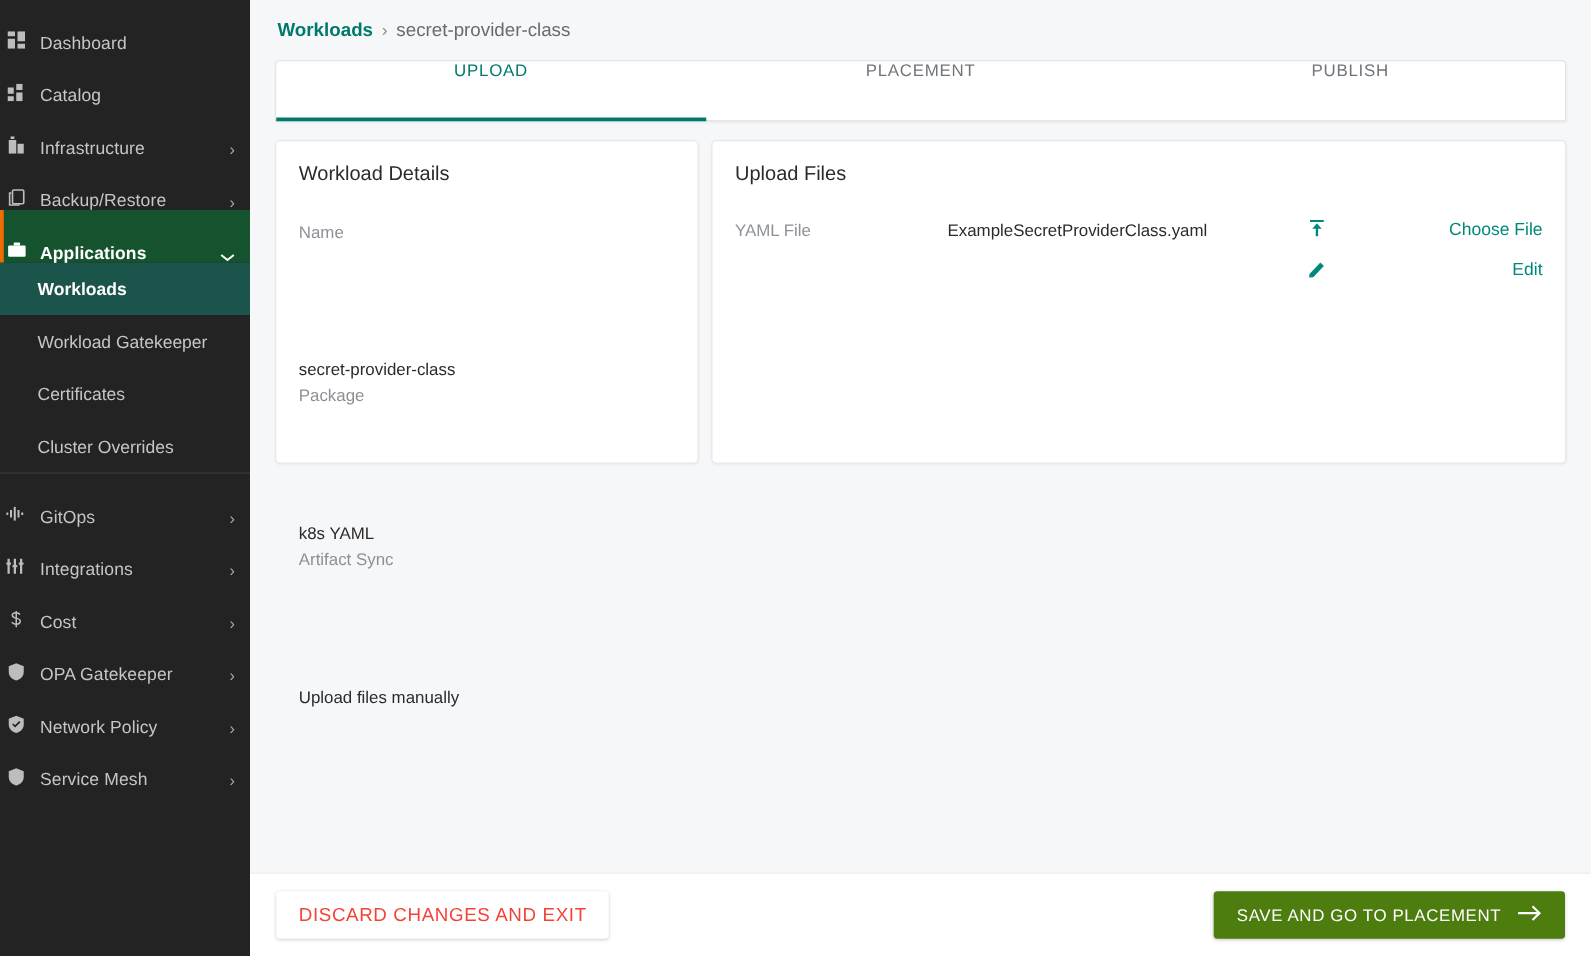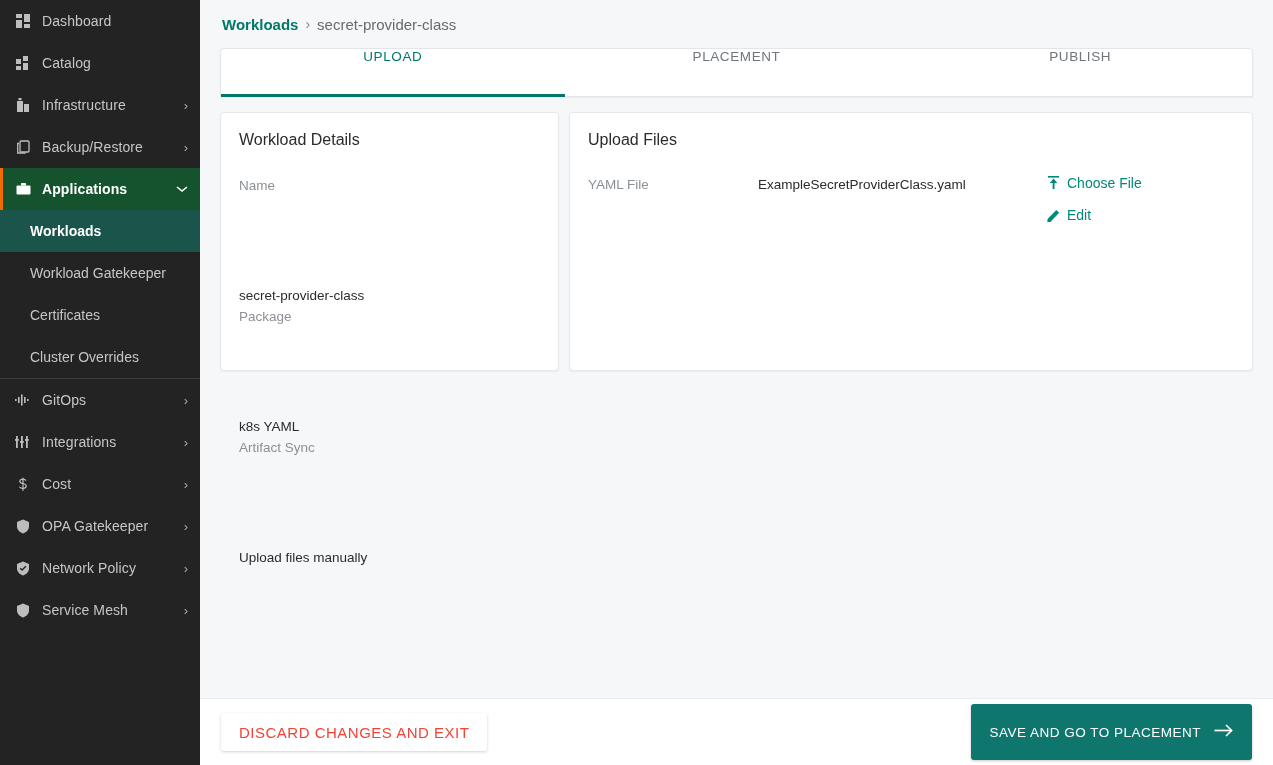--- a/index.html
+++ b/index.html
@@ -15,23 +15,23 @@
   #sidebar {
     width: 200px; height: 765px;
     background: #232323;
     flex: 0 0 200px;
     position: relative;
     overflow: hidden;
   }
   .nav-item {
     height: 42px;
     display: flex;
-    align-items: center;
+    align-items: flex-end;
     position: relative;
-    padding-left: 10px;
+    padding-left: 0;
     color: #c6c6c6;
     font-size: 14px;
     cursor: pointer;
     user-select: none;
   }
   .nav-item .ic {
     width: 26px; height: 20px;
     display: flex; align-items: center; justify-content: center;
     flex: 0 0 26px;
     color: #bdbdbd;
@@ -180,20 +180,21 @@
   .up-key { width: 170px; flex: 0 0 170px; color: #8c9197; padding-top: 2px; }
   .up-val { flex: 1 1 auto; color: #2b2b2b; padding-top: 2px; }
   .up-actions { width: 190px; flex: 0 0 190px; }
   .act {
     display: flex;
     align-items: center;
     color: #00897b;
     font-size: 14px;
     cursor: pointer;
     margin-bottom: 16px;
+    justify-content: space-between;
   }
   .act .aic {
     width: 18px; flex: 0 0 18px;
     display: flex; align-items: center; justify-content: center;
     margin-right: 5px;
   }
 
   
   #footer {
     height: 67px;
@@ -212,29 +213,29 @@
     color: #f44336;
     font-size: 15px;
     letter-spacing: .5px;
     padding: 0 18px;
     height: 38px;
     cursor: pointer;
     font-family: "Liberation Sans", sans-serif;
   }
   #btn-save {
     margin-left: auto;
-    background: #0f766e;
+    background: #4d7c0f;
     border: none;
     border-radius: 3px;
     box-shadow: 0 1px 3px rgba(0,0,0,.22);
     color: #ffffff;
     font-size: 13.5px;
     letter-spacing: .5px;
     padding: 0 18px;
-    height: 56px;
+    height: 38px;
     display: flex;
     align-items: center;
     gap: 13px;
     cursor: pointer;
     font-family: "Liberation Sans", sans-serif;
   }
 </style>
 </head>
 <body>
 

